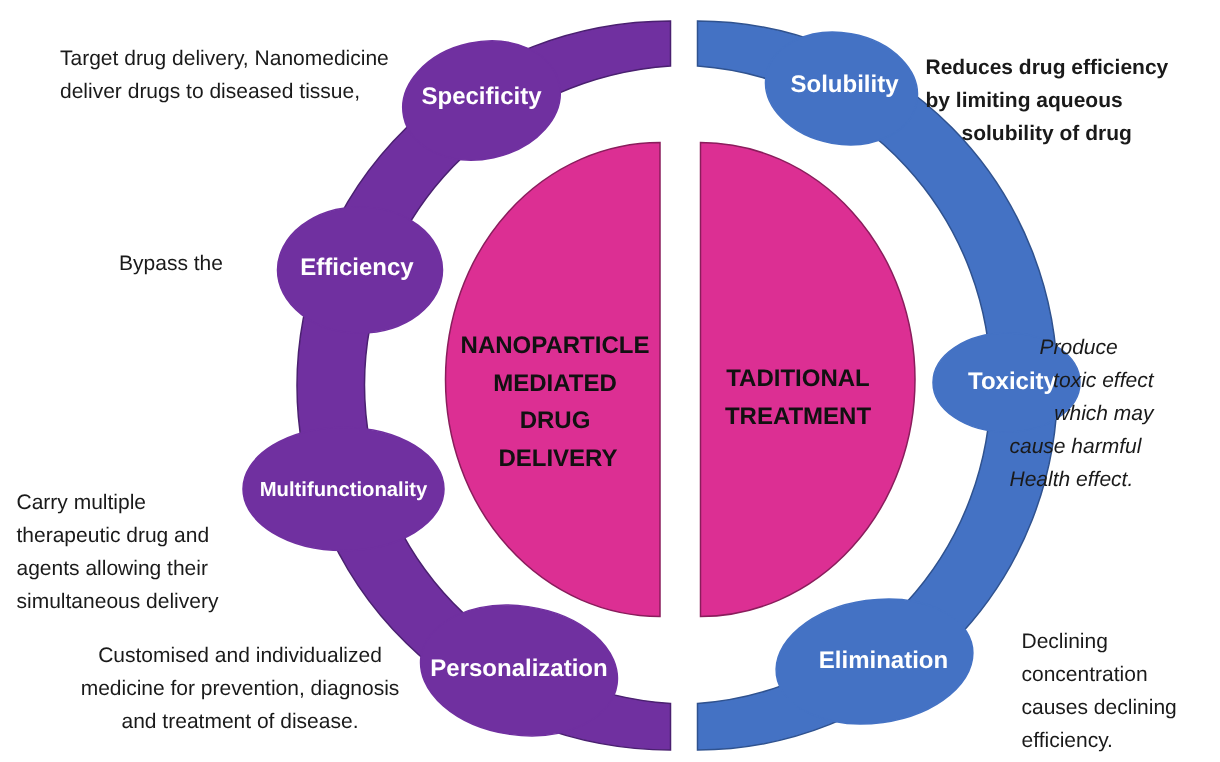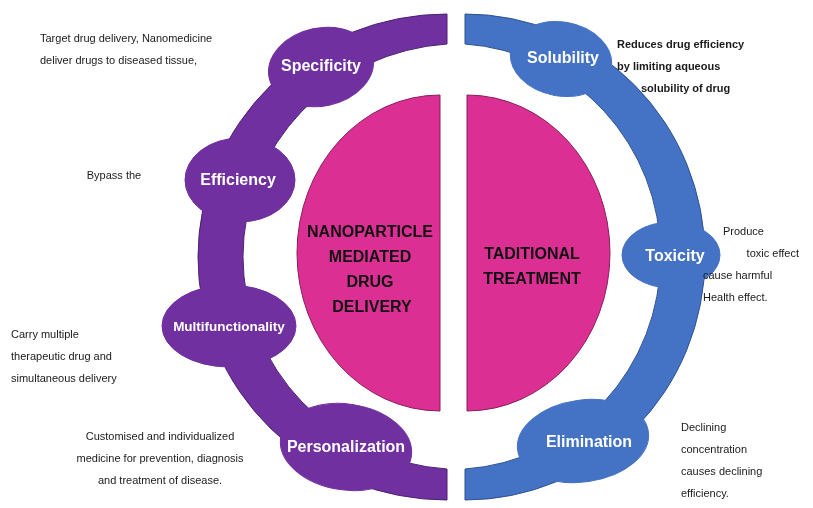--- a/index.html
+++ b/index.html
@@ -1,18 +1,18 @@
 <!DOCTYPE html>
 <html><head>
 <meta charset="utf-8">
 <style>
   html, body { margin: 0; padding: 0; background: #ffffff; }
   body { width: 813px; height: 508px; overflow: hidden; position: relative; font-family: "Liberation Sans", sans-serif; }
   #diagram { position: absolute; left: 0; top: 0; width: 813px; height: 508px; }
-  .desc { position: absolute; font-family: "Liberation Sans", sans-serif; font-size: 11px; line-height: 22px; color: #1a1a1a; white-space: nowrap; }
+  .desc { position: absolute; font-family: "Liberation Sans", sans-serif; font-size: 14px; line-height: 22px; color: #1a1a1a; white-space: nowrap; }
   .desc span { display: block; }
   .node-label { font-family: "Liberation Sans", sans-serif; font-weight: bold; fill: #ffffff; text-anchor: middle; dominant-baseline: central; }
   .center-label { font-family: "Liberation Sans", sans-serif; font-weight: bold; fill: #111111; text-anchor: middle; dominant-baseline: central; font-size: 16px; }
 </style>
 </head>
 <body>
 
 <svg id="diagram" viewBox="0 0 813 508" xmlns="http://www.w3.org/2000/svg">
 
   <path id="left-ring" d="M447,14 A249,243 0 0 0 447,500 L447,469 A219,213 0 0 1 447,44 Z" stroke-width="1" fill="#7030A0" stroke="#4a2070"></path>
@@ -67,36 +67,38 @@
 <div class="desc" style="left:40px; top:27px;">
   <span>Target drug delivery, Nanomedicine</span>
   <span>deliver drugs to diseased tissue,</span>
 </div>
 <div class="desc" style="left:40px; top:164px; text-align:center; width:148px;">
   <span>Bypass the</span>
 </div>
 <div class="desc" style="left:11px; top:291px;margin-top:32px;">
   <span>Carry multiple</span>
   <span>therapeutic drug and</span>
+  <span>agents allowing their</span>
   <span>simultaneous delivery</span>
 </div>
 <div class="desc" style="left:40px; top:425px; text-align:center; width:240px;">
   <span>Customised and individualized</span>
   <span>medicine for prevention, diagnosis</span>
   <span>and treatment of disease.</span>
 </div>
 
 <div class="desc" style="left:617px; top:33px;font-weight:bold;">
   <span>Reduces drug efficiency</span>
   <span>by limiting aqueous</span>
   <span style="padding-left:24px;">solubility of drug</span>
 </div>
-<div class="desc" style="left:703px; top:220px; text-align:right; width:96px;">
+<div class="desc" style="left:673px; top:220px; text-align:right; width:96px;font-style:italic;">
   <span style="text-align:left; padding-left:20px;">Produce</span>
   <span>toxic effect</span>
+  <span>which may</span>
   <span style="text-align:left;">cause harmful</span>
   <span style="text-align:left;">Health effect.</span>
 </div>
 <div class="desc" style="left:681px; top:416px;">
   <span>Declining</span>
   <span>concentration</span>
   <span>causes declining</span>
   <span>efficiency.</span>
 </div>
 

